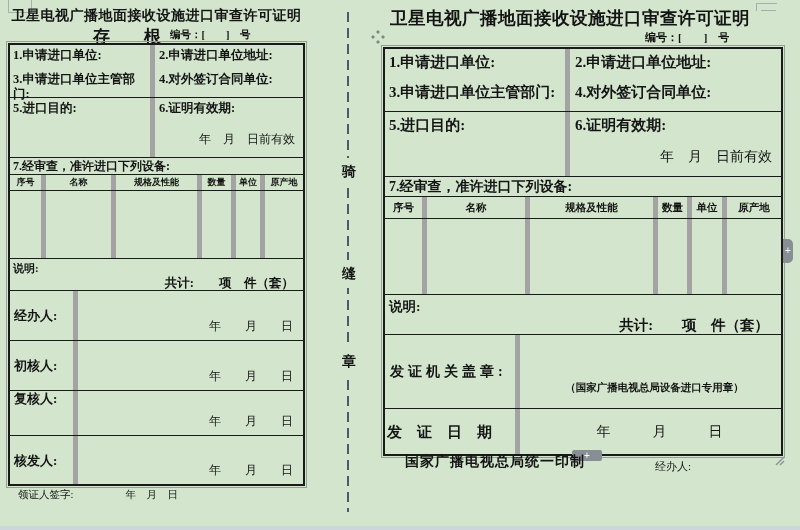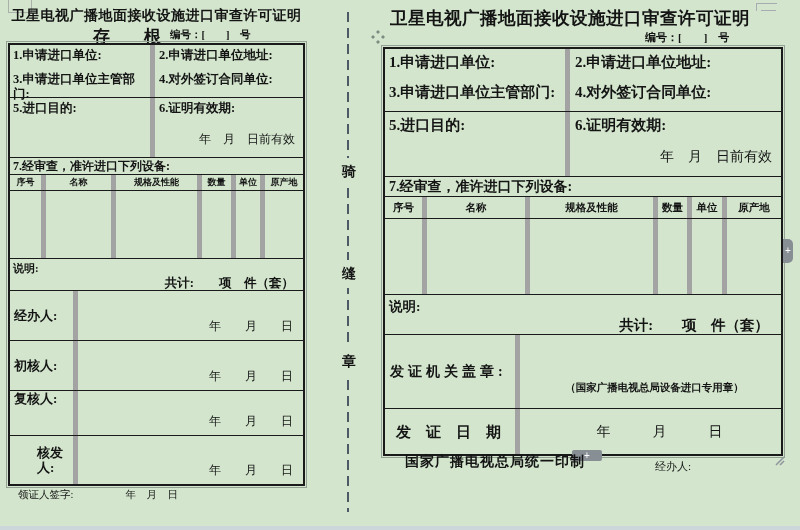--- a/index.html
+++ b/index.html
@@ -140,21 +140,21 @@
   <div class="r" style="height:45px;">
     <div class="c" style="width:68px;justify-content:flex-start;padding-left:4px;">
       <div class="lblL" style="font-size:13px;">复核人:</div>
     </div>
     <div class="c fx" style="justify-content:flex-end;">
       <div class="dateL pre" style="text-align:right;padding:0 10px 5px 0;">年　　月　　日</div>
     </div>
   </div>
   <div class="r" style="height:48px;">
     <div class="c" style="width:68px;justify-content:center;padding-left:4px;">
-      <div class="lblL" style="font-size:13px;margin-left:23px;">核发人:</div>
+      <div class="lblL" style="font-size:13px;">核发人:</div>
     </div>
     <div class="c fx" style="justify-content:flex-end;">
       <div class="dateL pre" style="text-align:right;padding:0 10px 5px 0;">年　　月　　日</div>
     </div>
   </div>
 </div>
 
 <div class="abs receipt">
   <span class="pre">领证人签字:</span><span class="pre" style="margin-left:52px;">年　月　日</span>
 </div>
@@ -235,21 +235,21 @@
   <div class="r" style="height:74px;">
     <div class="c" style="width:135px;justify-content:center;padding-left:5px;">
       <div class="lblR" style="font-size:14px;letter-spacing:4px;">发证机关盖章:</div>
     </div>
     <div class="c fx" style="justify-content:flex-end;align-items:center;padding-bottom:13px;">
       <div class="b" style="font-size:10.5px;margin-left:8px;">（国家广播电视总局设备进口专用章）</div>
     </div>
   </div>
 
   <div class="r" style="height:45px;">
-    <div class="c" style="width:135px;justify-content:center;padding-left:11px;">
+    <div class="c" style="width:135px;justify-content:center;padding-left:2px;">
       <div class="lblR pre" style="font-size:15px;">发　证　日　期</div>
     </div>
     <div class="c fx" style="justify-content:center;align-items:center;">
       <div class="pre" style="font-size:14px;padding-left:18px;">年　　　月　　　日</div>
     </div>
   </div>
 </div>
 
 <div class="abs hplusR"><span>+</span></div>
 

